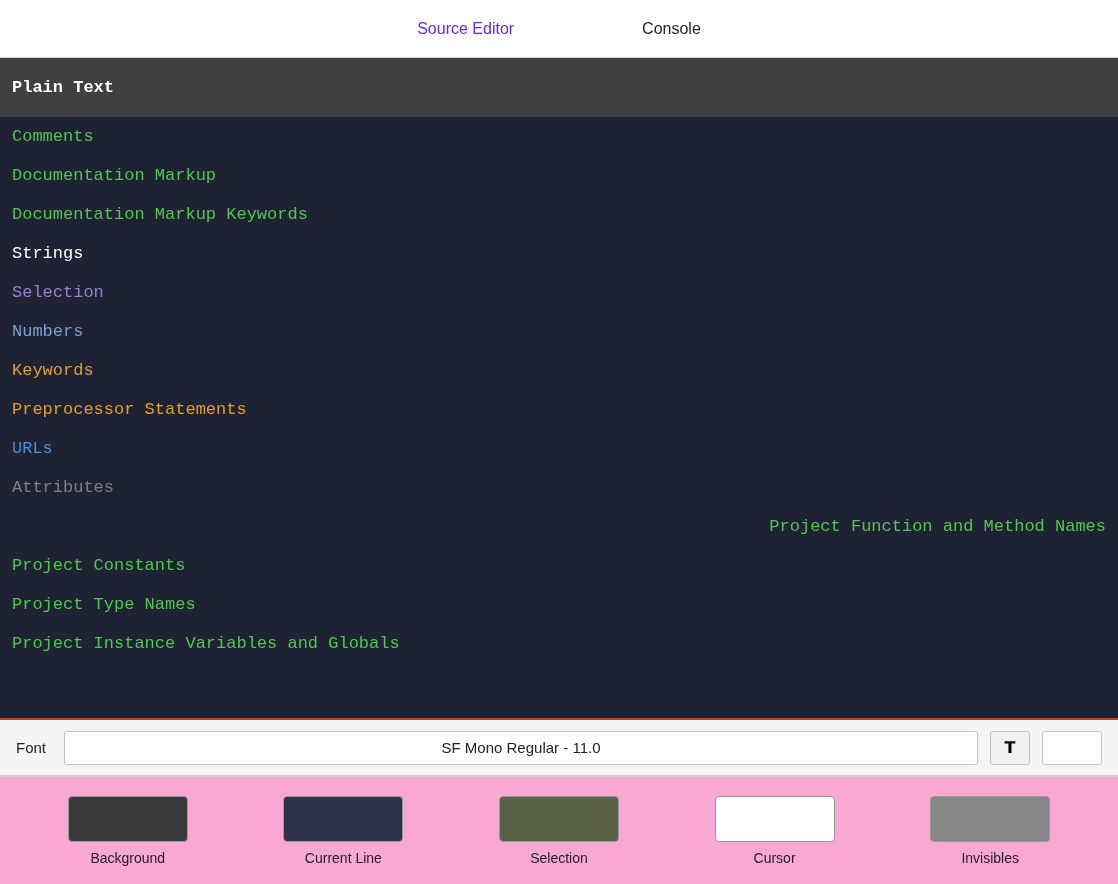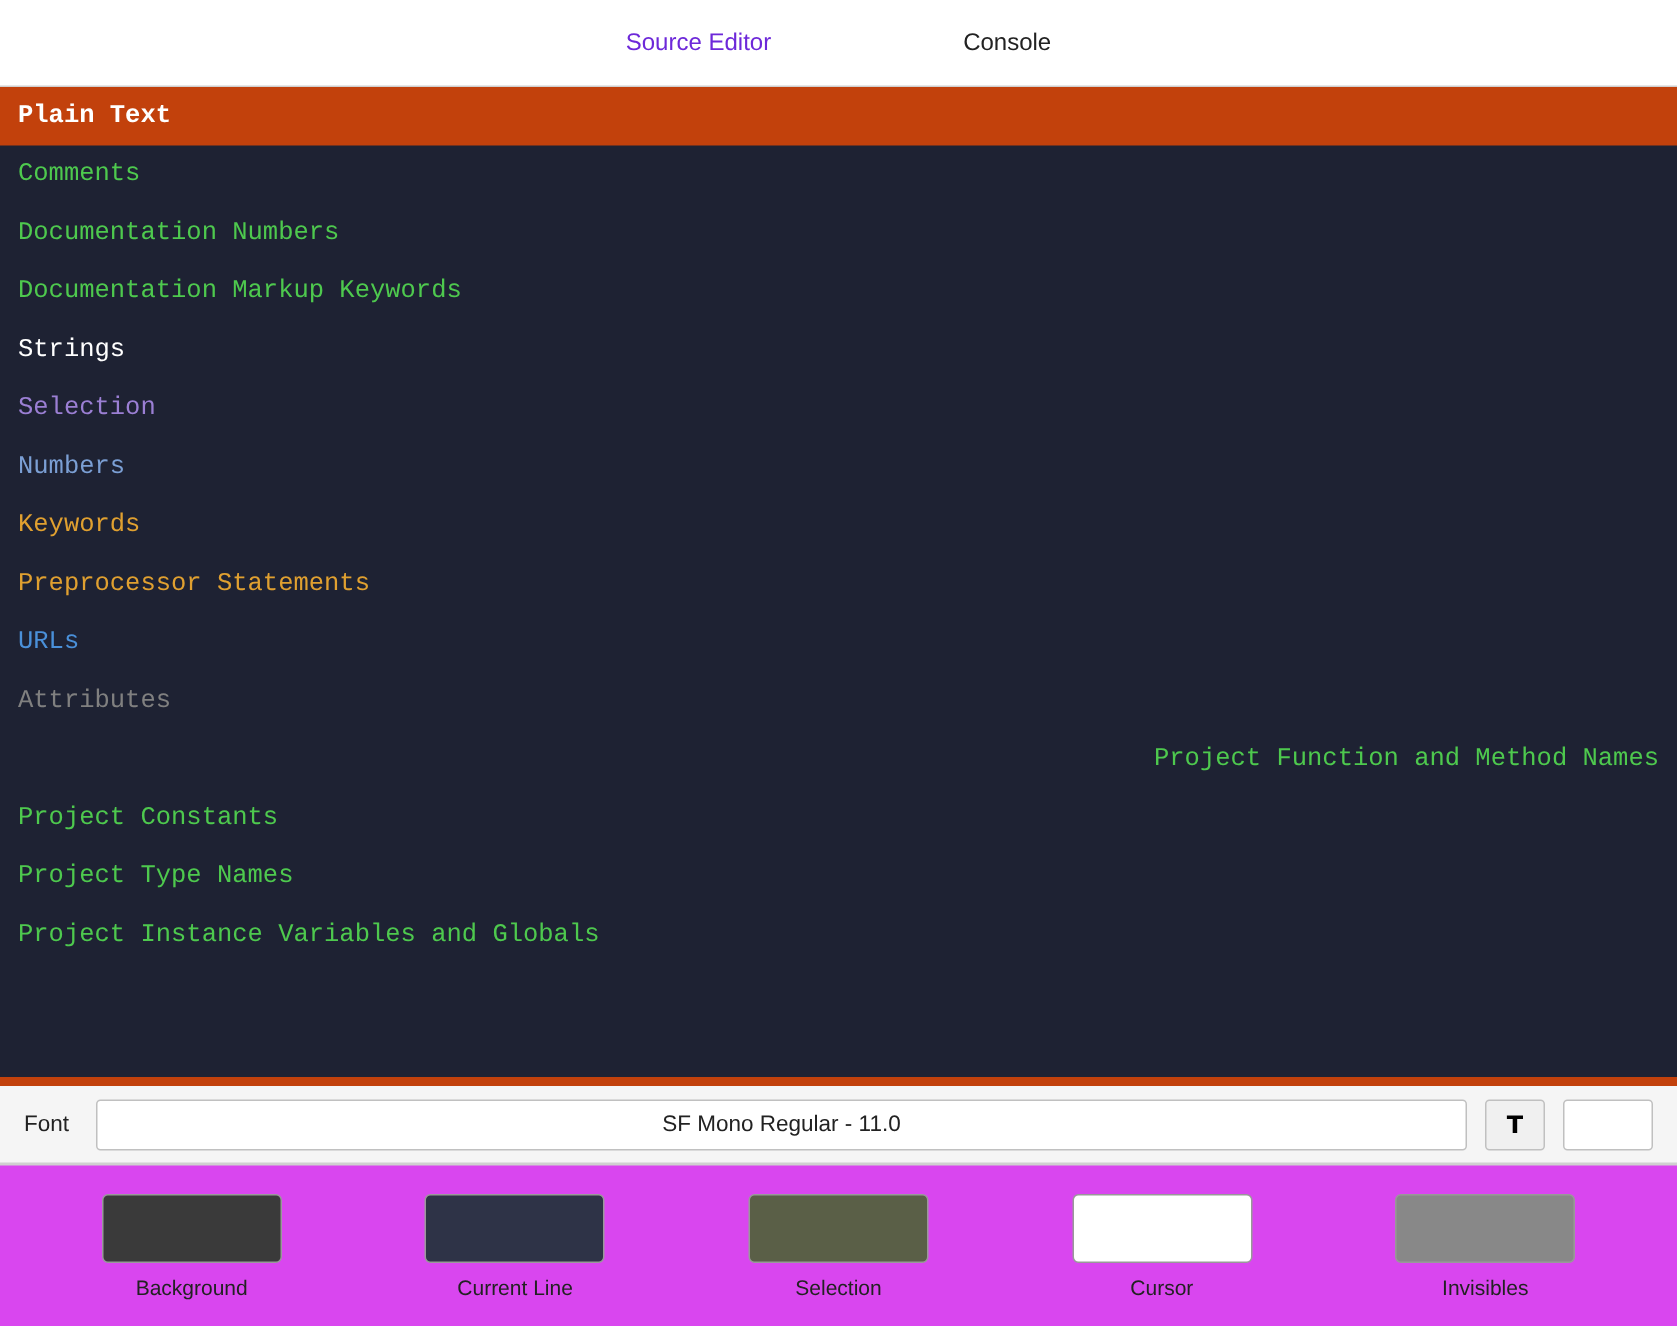--- a/index.html
+++ b/index.html
@@ -22,40 +22,40 @@
       display: flex; flex-direction: column; height: calc(884px - 58px);
     }
 
     
     .syntax-list {
       flex: 1; background: #1e2233; overflow-y: auto; position: relative;
     }
 
     
     .plain-text-row {
-      background: #c2410c; padding: 10px 12px;
+      background: #404040; padding: 20px 12px;
       font-family: 'Courier New', Courier, monospace; font-size: 17px; font-weight: bold;
       color: #ffffff;
     }
 
     .syntax-item {
       padding: 10px 12px;
       font-family: 'Courier New', Courier, monospace; font-size: 17px;
       cursor: pointer;
     }
 
     
     .syntax-list::-webkit-scrollbar { width: 10px; }
     .syntax-list::-webkit-scrollbar-track { background: #e0e0e0; }
     .syntax-list::-webkit-scrollbar-thumb { background: #aaa; border-radius: 5px; }
 
     
     .font-bar {
       display: flex; align-items: center; height: 58px;
-      background: #f5f5f5; border-top: 6px solid #c2410c; border-bottom: 1px solid #d0d0d0;
+      background: #f5f5f5; border-top: 2px solid #c2410c; border-bottom: 1px solid #d0d0d0;
       padding: 0 16px; gap: 12px;
     }
     .font-label { font-size: 15px; color: #222; min-width: 36px; }
     .font-field {
       flex: 1; height: 34px; border: 1px solid #c0c0c0; background: #ffffff;
       display: flex; align-items: center; justify-content: center;
       font-size: 15px; color: #222; border-radius: 3px;
     }
     .font-icon-btn {
       width: 40px; height: 34px; border: 1px solid #c0c0c0; background: #f0f0f0;
@@ -63,21 +63,21 @@
       cursor: pointer; border-radius: 3px; font-size: 16px;
     }
     .font-color-btn {
       width: 60px; height: 34px; border: 1px solid #c0c0c0; background: #ffffff;
       border-radius: 3px; cursor: pointer;
     }
 
     
     .swatch-bar {
       display: flex; align-items: center; justify-content: space-around;
-      height: 108px; background: #d946ef; border-top: 1px solid #d0d0d0;
+      height: 108px; background: #f9a8d4; border-top: 1px solid #d0d0d0;
       padding: 0 20px;
     }
     .swatch-item {
       display: flex; flex-direction: column; align-items: center; gap: 8px;
       cursor: pointer;
     }
     .swatch-box {
       width: 120px; height: 46px; border: 1.5px solid #999; border-radius: 4px;
     }
     .swatch-label { font-size: 14px; color: #222; }
@@ -97,21 +97,21 @@
   <span class="tab inactive">Console</span>
 </div>
 
 <div class="main-area">
 
   <div class="syntax-list">
     <div class="plain-text-row">Plain Text</div>
 
     <div id="syntax-items-container">
         <div class="syntax-item" style="color: rgb(78, 201, 78);">Comments</div>
-        <div class="syntax-item" style="color: rgb(78, 201, 78);">Documentation Numbers</div>
+        <div class="syntax-item" style="color: rgb(78, 201, 78);">Documentation Markup</div>
         <div class="syntax-item" style="color: rgb(78, 201, 78);">Documentation Markup Keywords</div>
         <div class="syntax-item" style="color: #ffffff;">Strings</div>
         <div class="syntax-item" style="color: rgb(155, 127, 212);">Selection</div>
         <div class="syntax-item" style="color: rgb(123, 159, 212);">Numbers</div>
         <div class="syntax-item" style="color: rgb(224, 160, 48);">Keywords</div>
         <div class="syntax-item" style="color: rgb(224, 160, 48);">Preprocessor Statements</div>
         <div class="syntax-item" style="color: rgb(74, 144, 217);">URLs</div>
         <div class="syntax-item" style="color: rgb(128, 128, 128);">Attributes</div>
         <div class="syntax-item" style="color: rgb(78, 201, 78); text-align: right;">Project Function and Method Names</div>
         <div class="syntax-item" style="color: rgb(78, 201, 78);">Project Constants</div>

